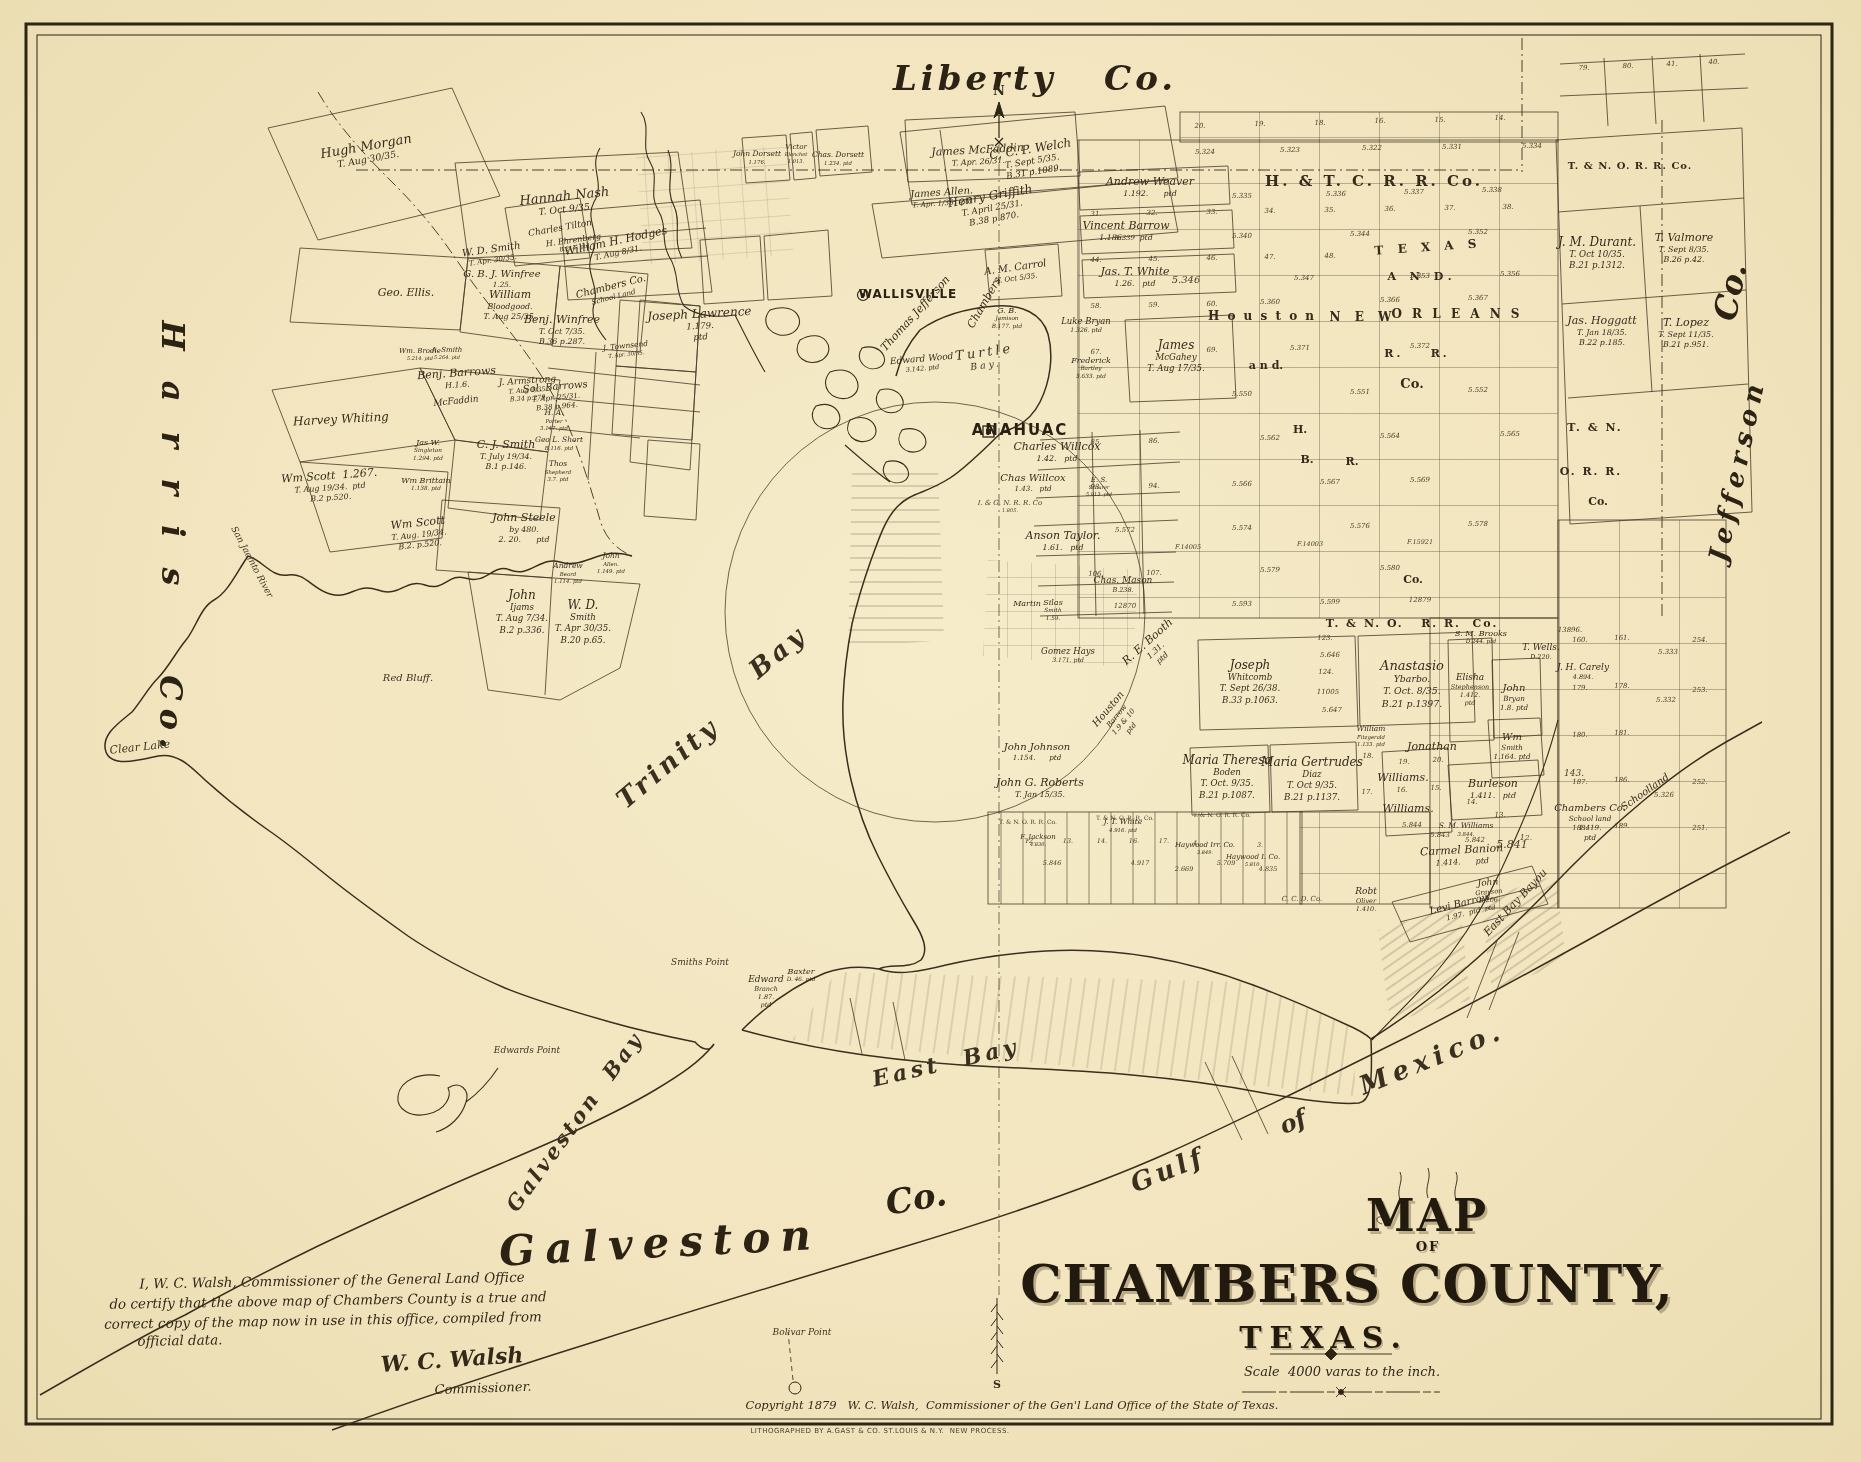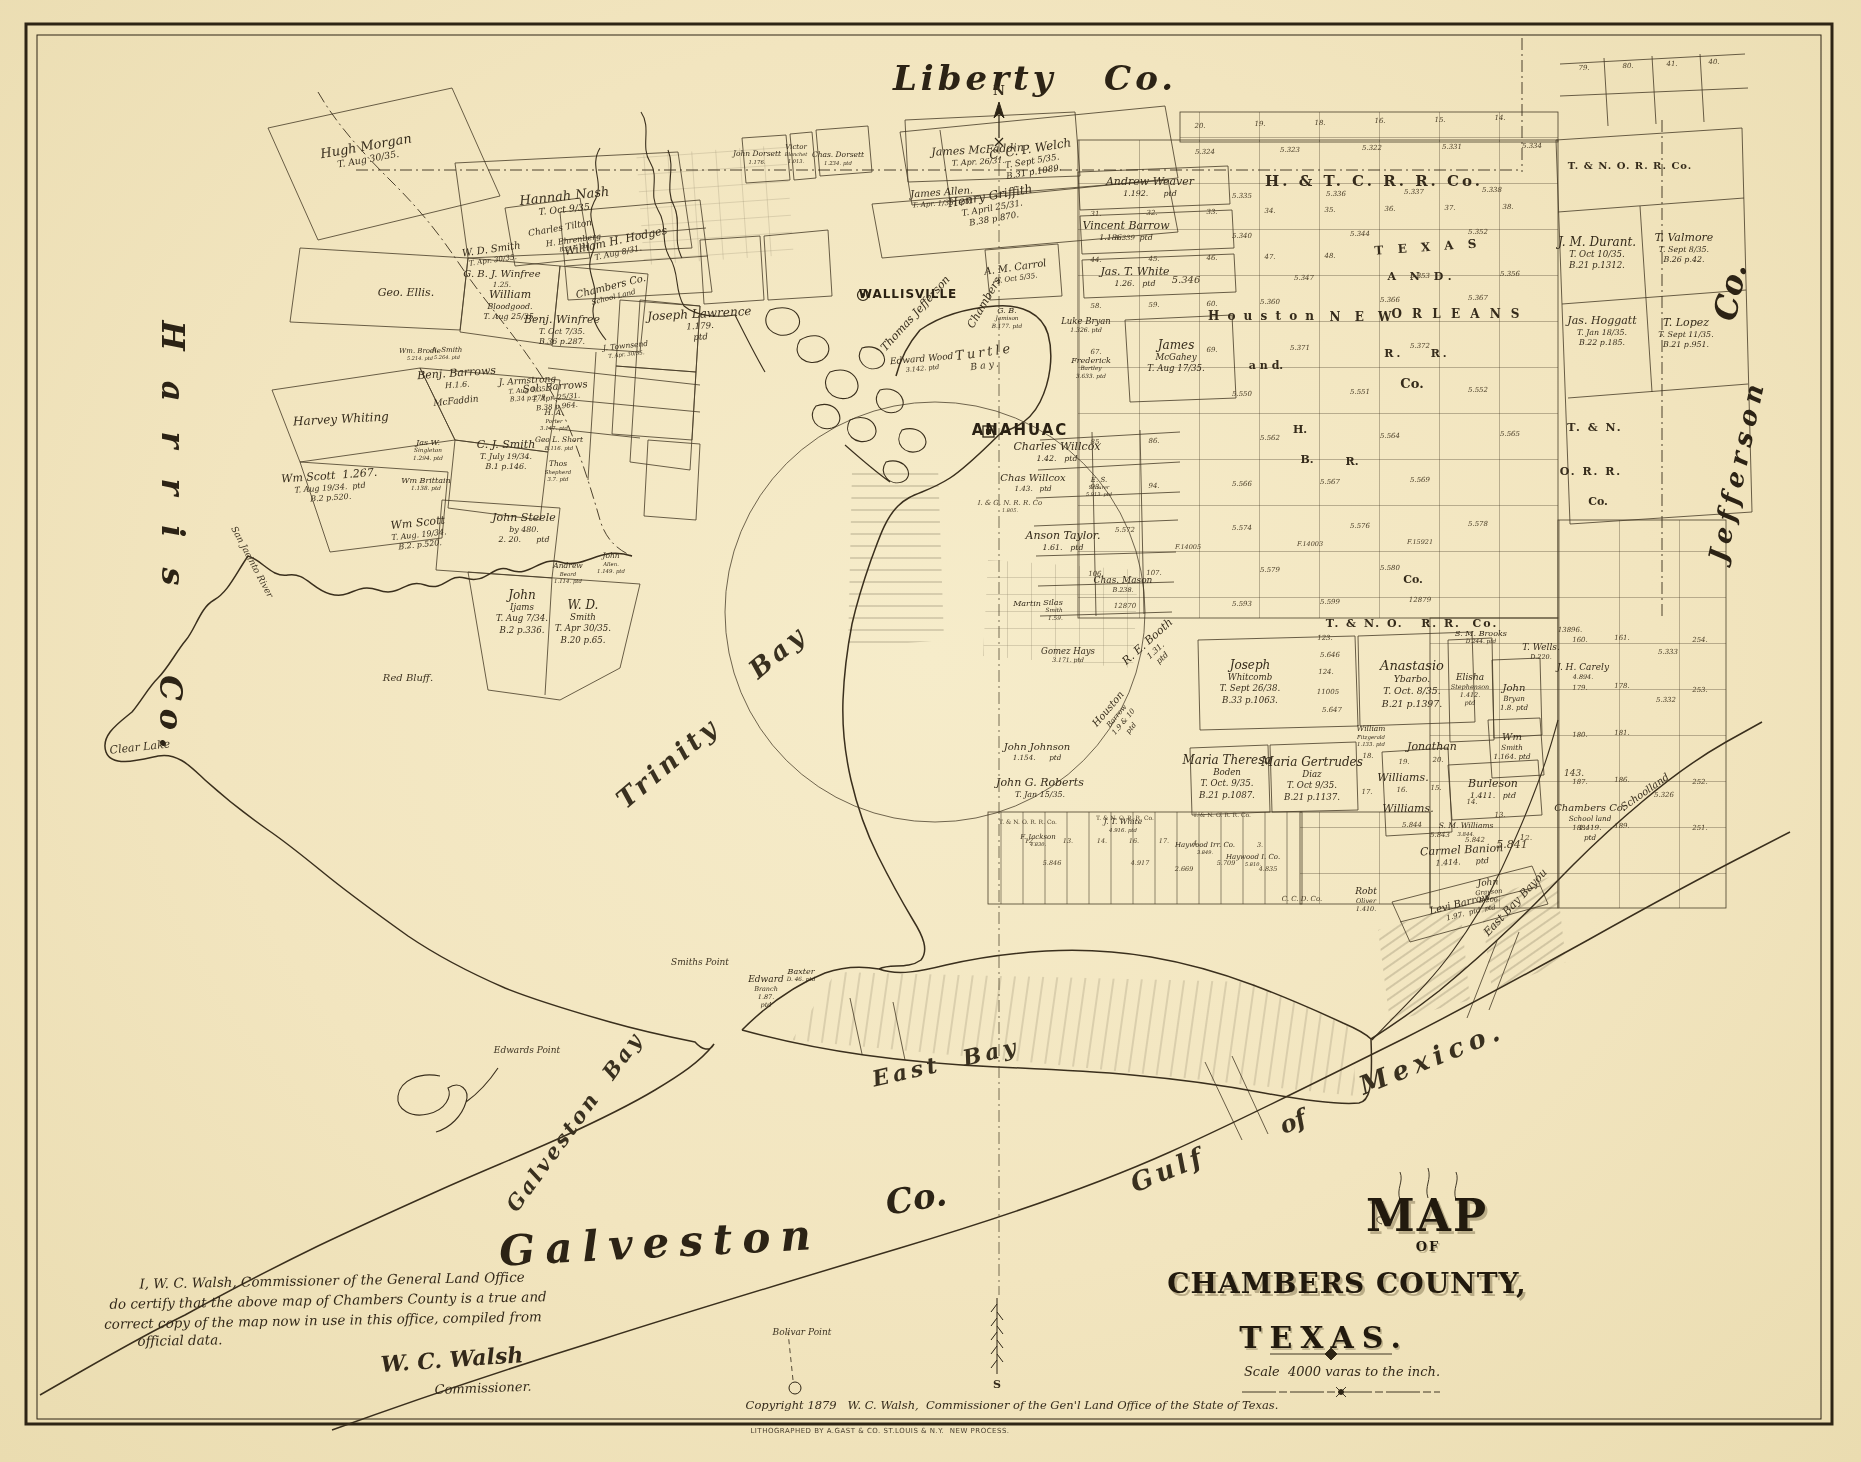--- a/index.html
+++ b/index.html
@@ -225,21 +225,21 @@
       <path d="M1270,1354 H1392"></path>
       <path d="M1331,1348 l6,6 -6,6 -6,-6 z" fill="#2e2515"></path>
       <path d="M1242,1392 H1440" stroke-dasharray="34 3 8 3"></path>
       <circle cx="1341" cy="1392" r="2.5" fill="#2e2515"></circle>
       <path d="M1336,1387 L1346,1397 M1346,1387 L1336,1397"></path>
     </g>
   </svg>
 
   <div class="lbl titleMain" style="left:1427px;top:1216px;font-size:44px;letter-spacing:2px">MAP</div>
   <div class="lbl titleTex" style="left:1428px;top:1247px;font-size:13px;letter-spacing:2px">OF</div>
-  <div class="lbl titleMain" style="left:1347px;top:1284px;font-size:28px;letter-spacing:1px">CHAMBERS COUNTY,</div>
+  <div class="lbl titleMain" style="left:1347px;top:1284px;font-size:52px;letter-spacing:1px">CHAMBERS COUNTY,</div>
   <div class="lbl titleTex" style="left:1324px;top:1338px;font-size:30px;letter-spacing:8px">TEXAS.</div>
   <div class="lbl script" style="left:1342px;top:1372px;font-size:13px">Scale  4000 varas to the inch.</div>
 
   <div>
     <div class="lbl script" style="left:332px;top:1281px;font-size:13.5px;--r:-1deg">I, W. C. Walsh, Commissioner of the General Land Office</div>
     <div class="lbl script" style="left:328px;top:1301px;font-size:13.5px;--r:-1deg">do certify that the above map of Chambers County is a true and</div>
     <div class="lbl script" style="left:323px;top:1321px;font-size:13.5px;--r:-1deg">correct copy of the map now in use in this office, compiled from</div>
     <div class="lbl script" style="left:180px;top:1341px;font-size:13.5px;--r:-1deg">official data.</div>
     <div class="lbl scriptBig" style="left:452px;top:1360px;font-size:22px;--r:-4deg">W. C. Walsh</div>
     <div class="lbl script" style="left:483px;top:1388px;font-size:13px;--r:-2deg">Commissioner.</div>
@@ -347,21 +347,21 @@
     <div class="lbl survey" style="left: 1176px; top: 356px; font-size: 12px; --r: 0deg;"><span>James</span><span>McGahey</span><span>T. Aug 17/35.</span></div>
     <div class="lbl survey" style="left: 1007px; top: 318px; font-size: 8px; --r: 0deg;"><span>G. B.</span><span>Jamison</span><span>B.177. ptd</span></div>
     <div class="lbl survey" style="left: 1086px; top: 325px; font-size: 8.5px; --r: 0deg;"><span>Luke Bryan</span><span>1.326. ptd</span></div>
     <div class="lbl survey" style="left: 1091px; top: 368px; font-size: 8px; --r: 0deg;"><span>Frederick</span><span>Bartley</span><span>3.633. ptd</span></div>
     <div class="lbl survey" style="left: 1057px; top: 453px; font-size: 11px; --r: 0deg;"><span>Charles Willcox</span><span>1.42.   ptd</span></div>
     <div class="lbl survey" style="left: 1033px; top: 483px; font-size: 10px; --r: 0deg;"><span>Chas Willcox</span><span>1.43.   ptd</span></div>
     <div class="lbl survey" style="left: 1099px; top: 487px; font-size: 7px; --r: 0deg;"><span>E. S.</span><span>Schurer</span><span>5.913. ptd</span></div>
     <div class="lbl survey" style="left: 1063px; top: 542px; font-size: 11px; --r: 0deg;"><span>Anson Taylor.</span><span>1.61.   ptd</span></div>
     <div class="lbl survey" style="left: 1123px; top: 585px; font-size: 9px; --r: 0deg;"><span>Chas. Mason</span><span>B.238.</span></div>
     <div class="lbl survey" style="left: 1027px; top: 604px; font-size: 8px; --r: 0deg;"><span>Martin</span></div>
-    <div class="lbl survey" style="left: 1053px; top: 610px; font-size: 8px; text-align: right; --r: 0deg;"><span>Silas</span><span>Smith</span><span>1.59.</span></div>
+    <div class="lbl survey" style="left: 1053px; top: 610px; font-size: 8px; --r: 0deg;"><span>Silas</span><span>Smith</span><span>1.59.</span></div>
     <div class="lbl survey" style="left: 1068px; top: 655px; font-size: 8.5px; --r: 0deg;"><span>Gomez Hays</span><span>3.171. ptd</span></div>
     <div class="lbl survey" style="left: 1155px; top: 650px; font-size: 11px; --r: -42deg;"><span>R. E. Booth</span><span>1.31.</span><span>ptd</span></div>
     <div class="lbl survey" style="left: 1119px; top: 718px; font-size: 10px; --r: -50deg;"><span>Houston</span><span>Barrow</span><span>1.9 &amp; 10</span><span>ptd</span></div>
     <div class="lbl survey" style="left: 1037px; top: 752px; font-size: 10px; --r: 0deg;"><span>John Johnson</span><span>1.154.      ptd</span></div>
     <div class="lbl survey" style="left: 1040px; top: 789px; font-size: 11px; --r: 0deg;"><span>John G. Roberts</span><span>T. Jan 15/35.</span></div>
     <div class="lbl survey" style="left: 1250px; top: 682px; font-size: 12px; --r: 0deg;"><span>Joseph</span><span>Whitcomb</span><span>T. Sept 26/38.</span><span>B.33 p.1063.</span></div>
     <div class="lbl survey" style="left: 1412px; top: 684px; font-size: 13px; --r: 0deg;"><span>Anastasio</span><span>Ybarbo.</span><span>T. Oct. 8/35.</span><span>B.21 p.1397.</span></div>
     <div class="lbl survey" style="left: 1470px; top: 690px; font-size: 9px; --r: 0deg;"><span>Elisha</span><span>Stephenson</span><span>1.412.</span><span>ptd</span></div>
     <div class="lbl survey" style="left: 1514px; top: 697px; font-size: 10px; --r: 0deg;"><span>John</span><span>Bryan</span><span>1.8. ptd</span></div>
     <div class="lbl survey" style="left: 1512px; top: 746px; font-size: 10px; --r: 0deg;"><span>Wm</span><span>Smith</span><span>1.164. ptd</span></div>

